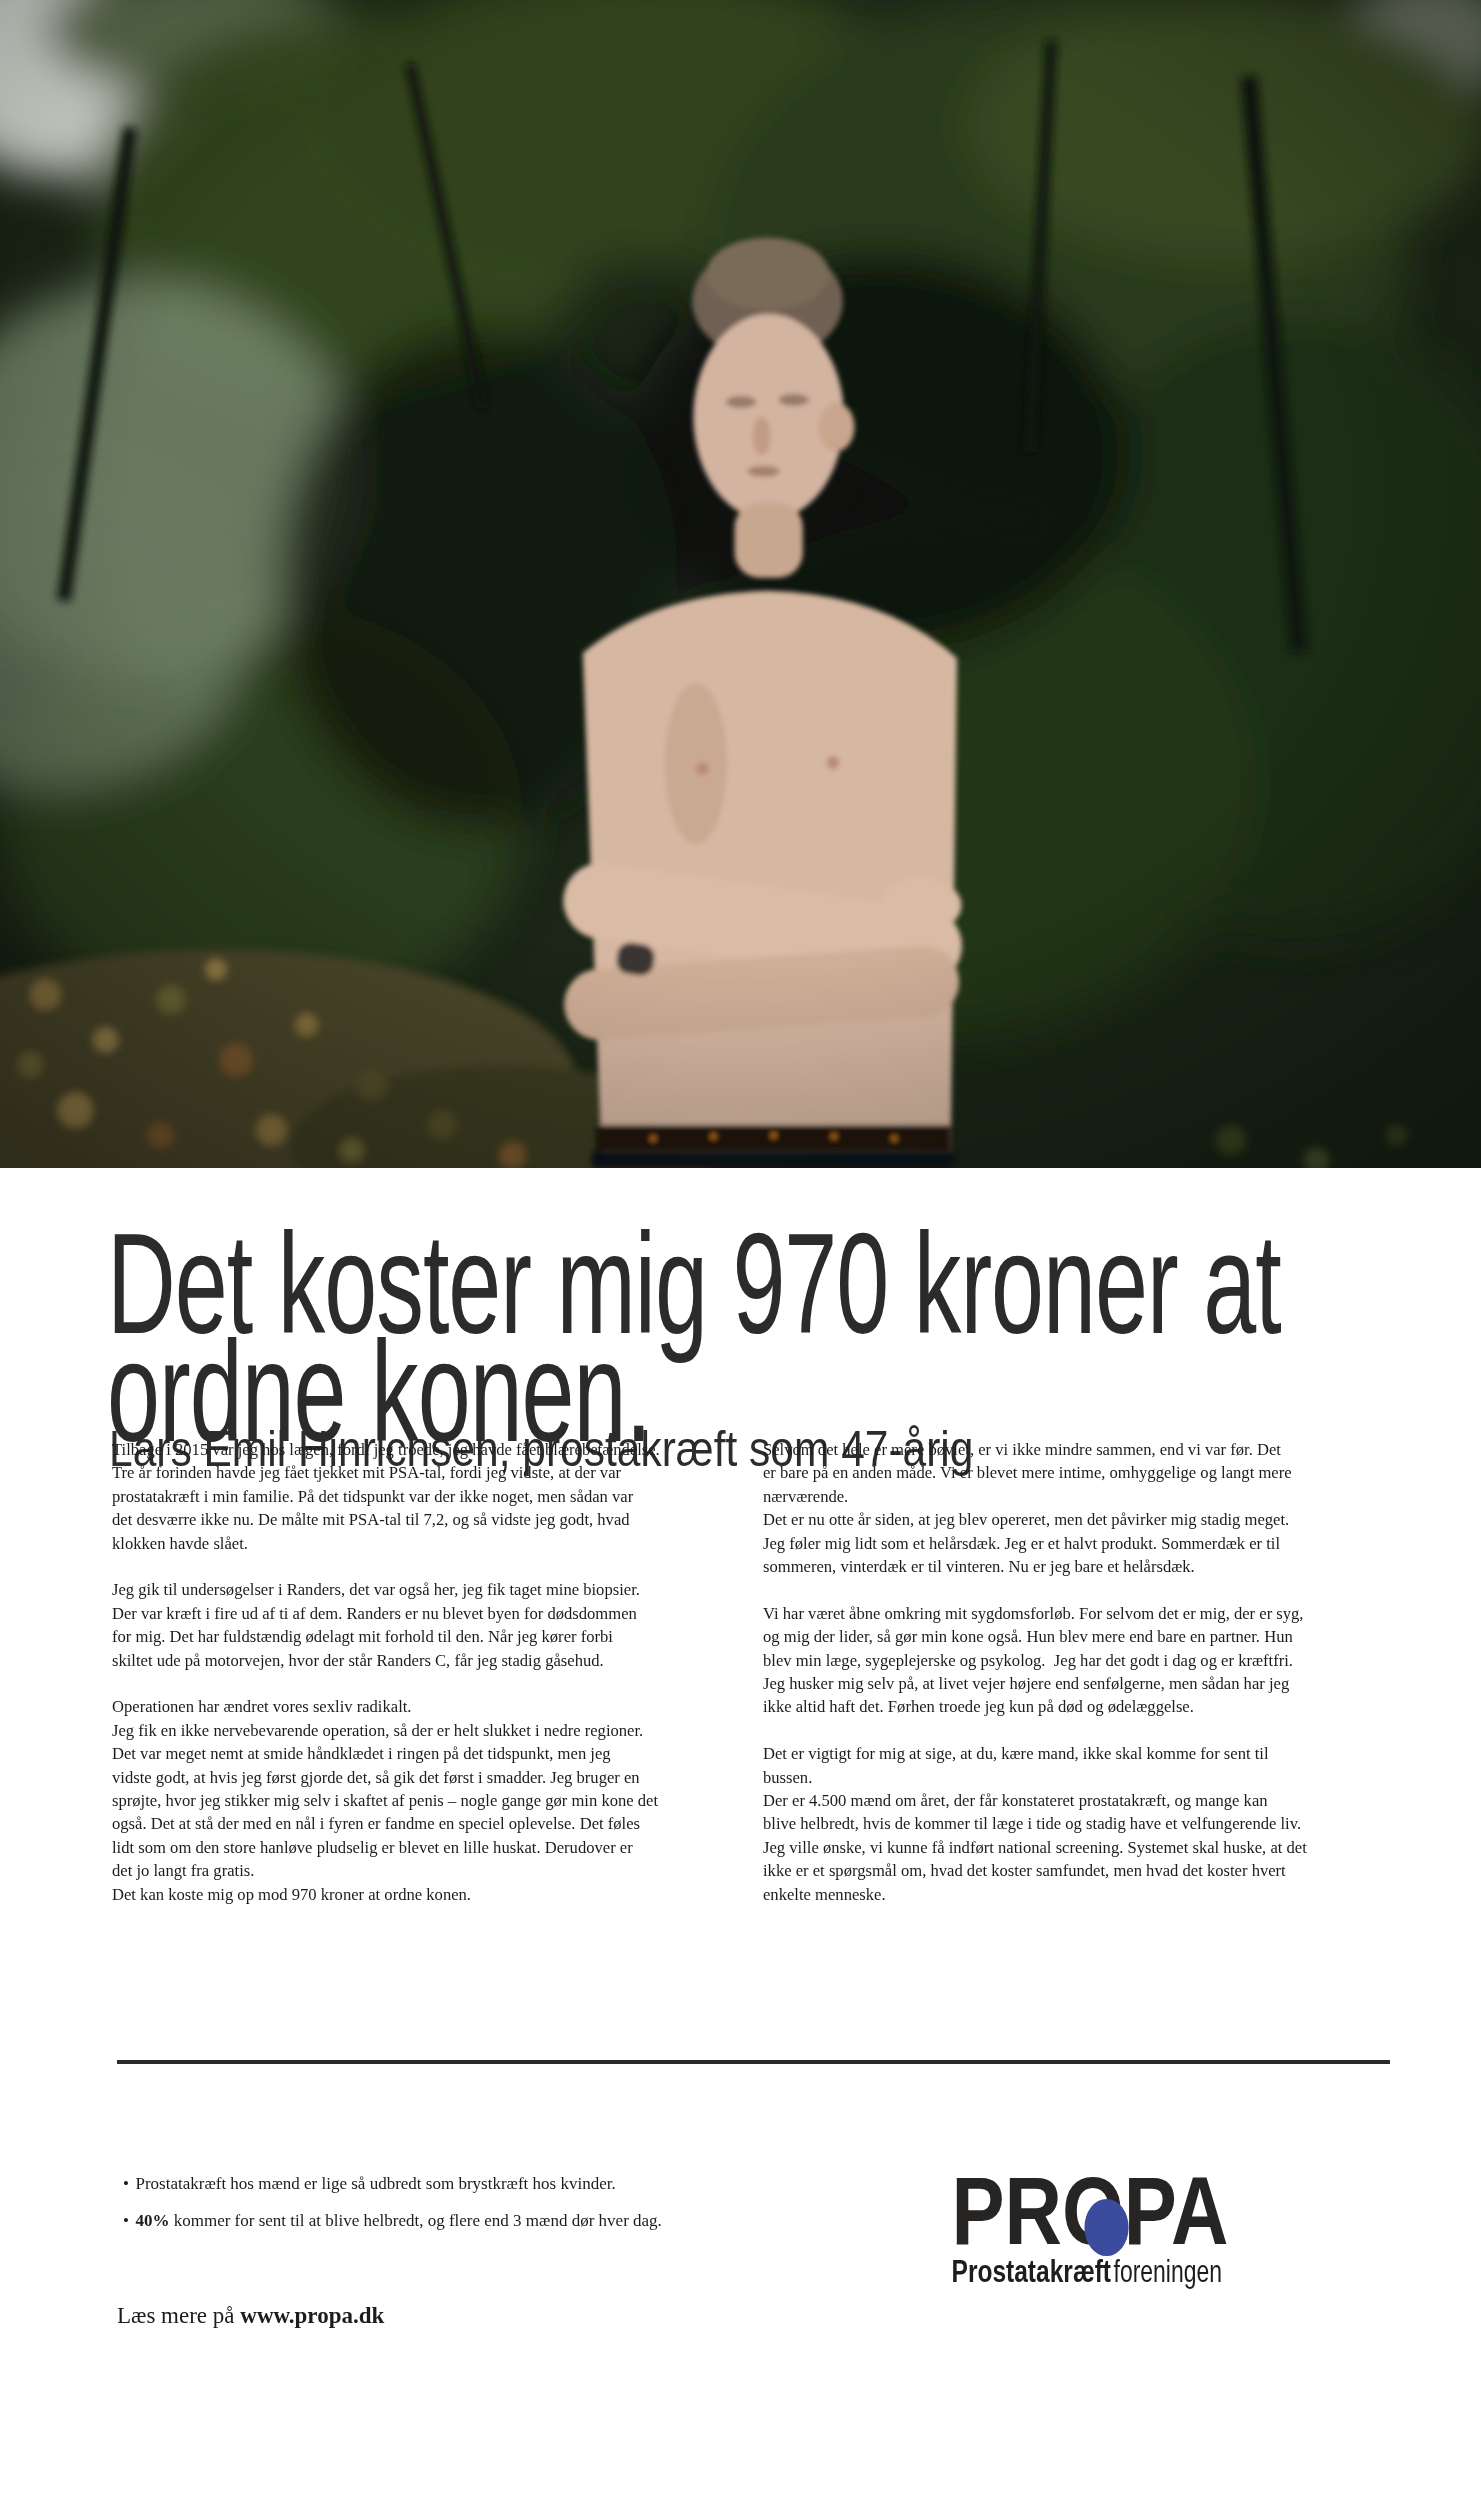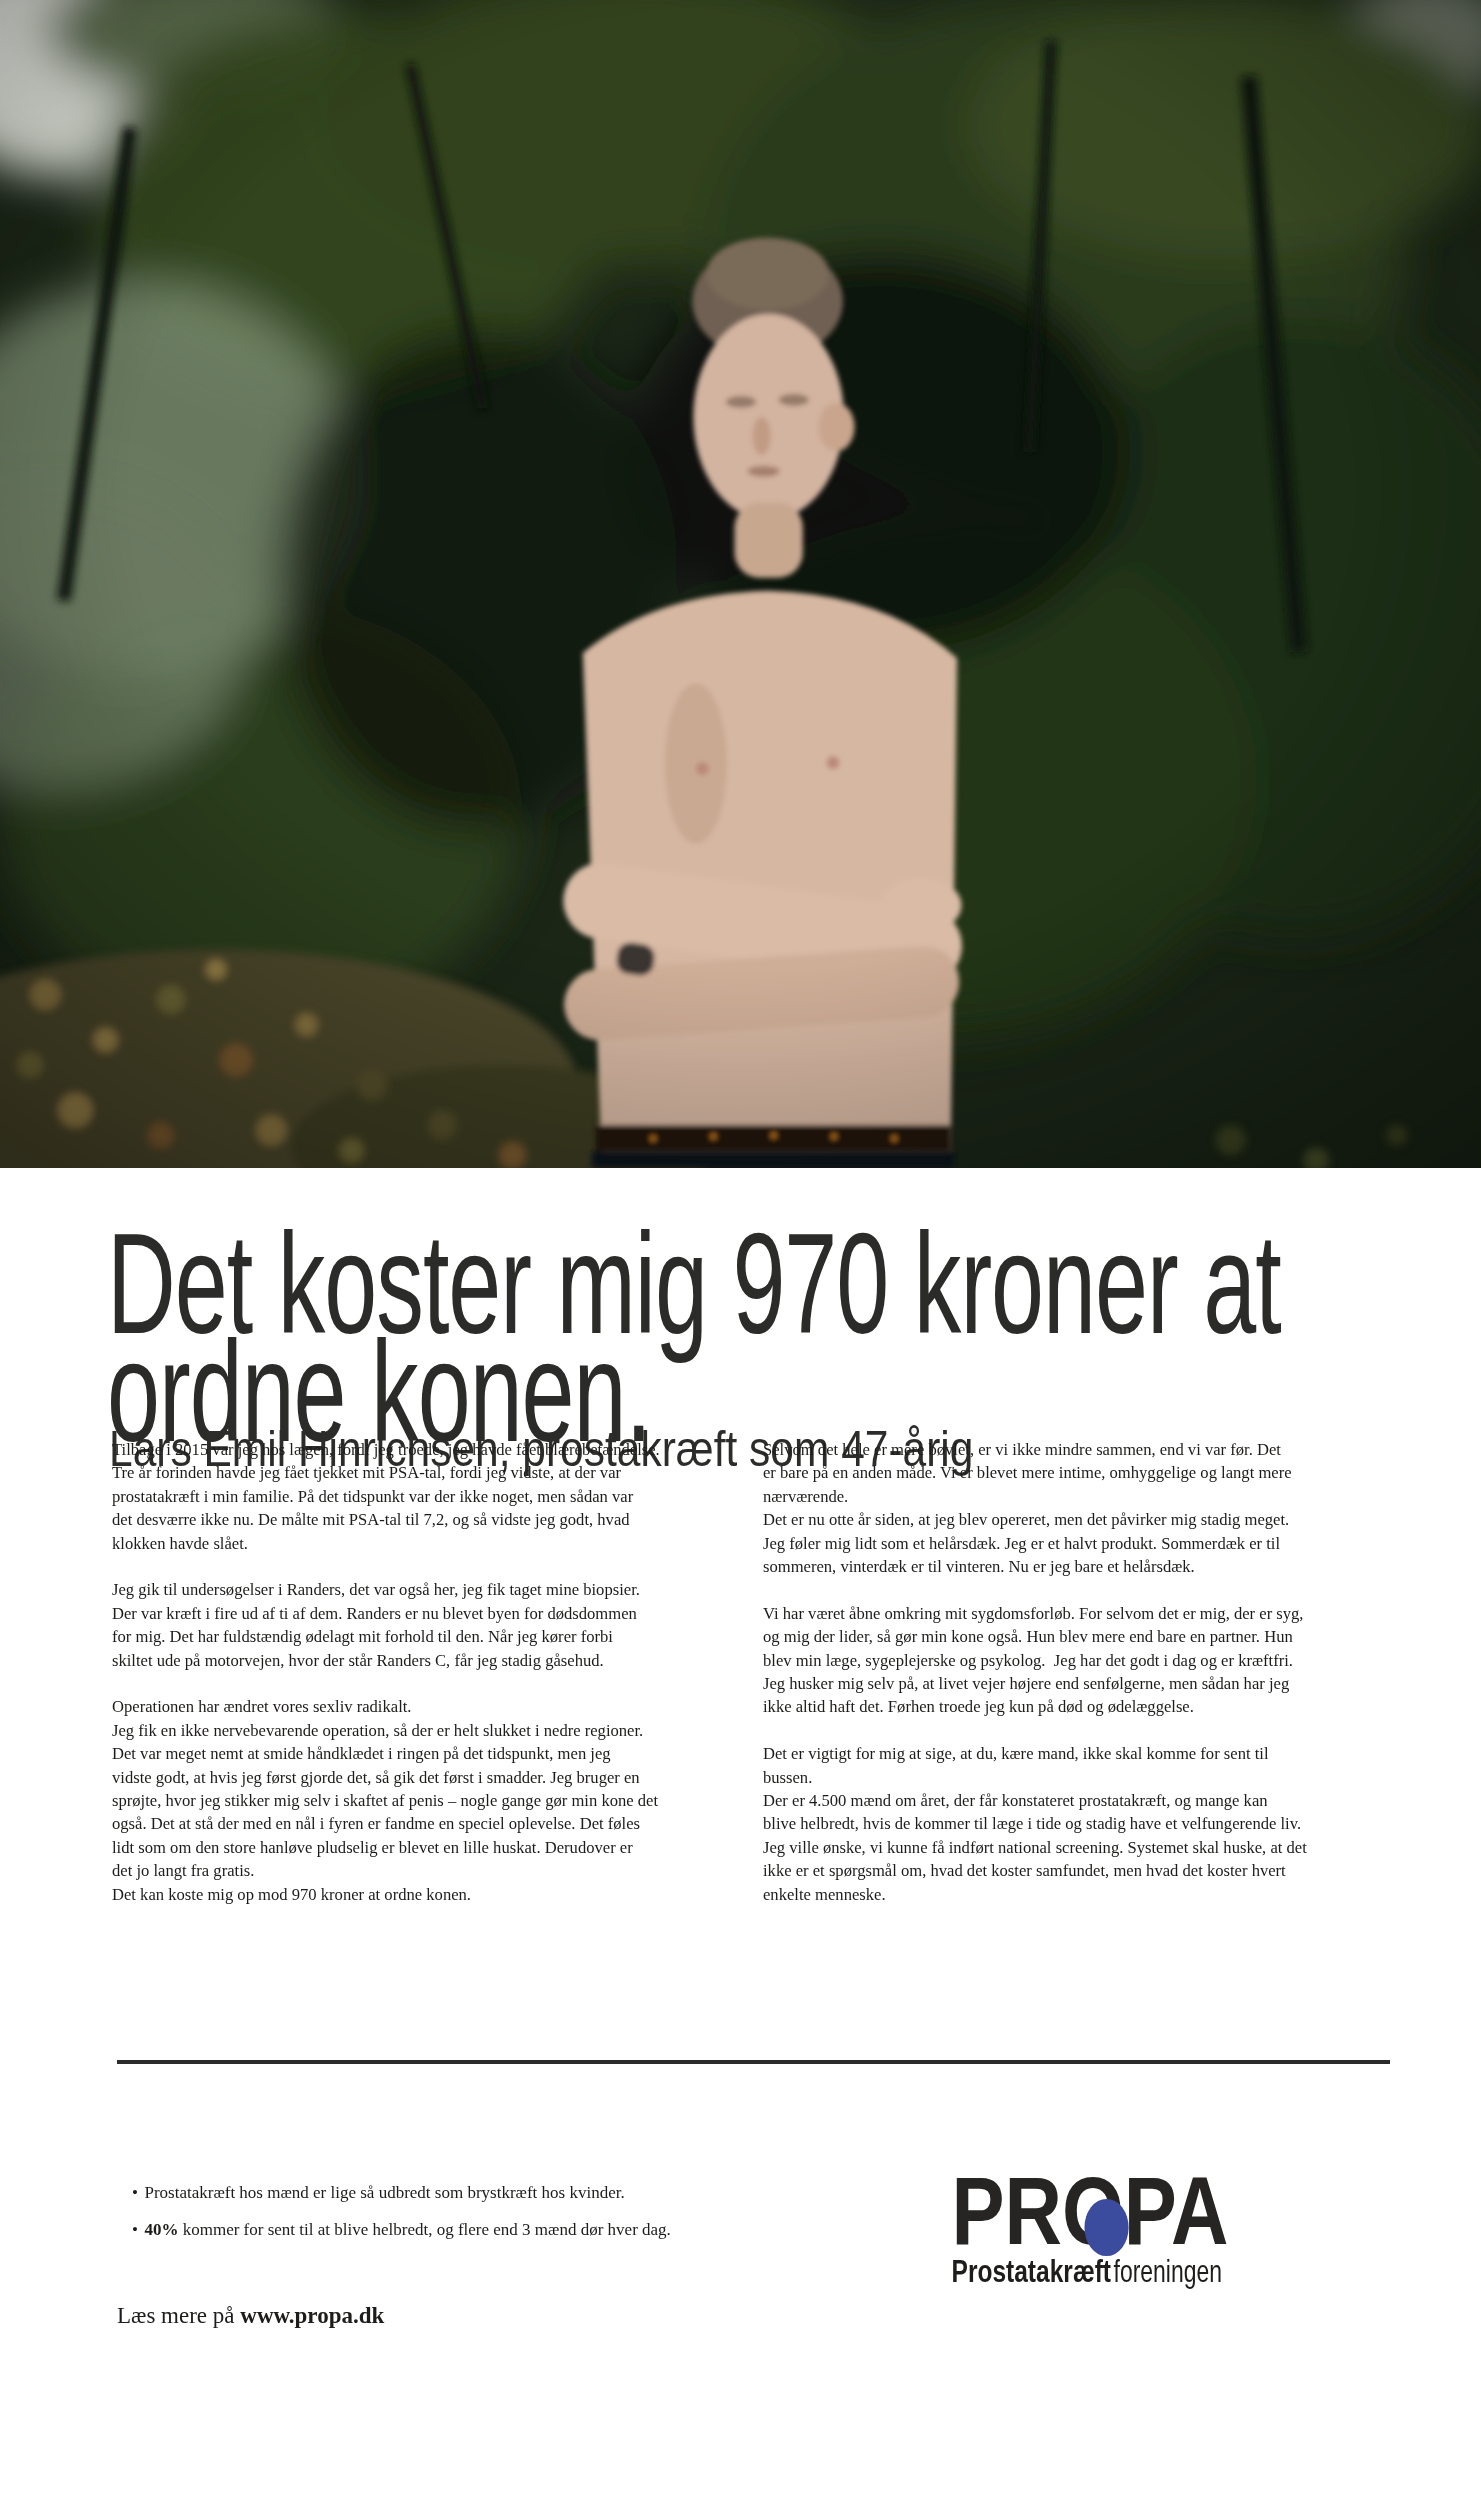--- a/index.html
+++ b/index.html
@@ -23,21 +23,21 @@
   .columns{position:absolute;left:112px;top:1438px;width:1271px;display:flex;}
   .col{font-size:16.6px;line-height:23.4px;white-space:pre;color:#1d1c1a;}
   .col-left{width:639px;margin-right:12px;}
   .col-right{width:620px;font-family:Liberation Serif, serif;}
   .para{margin:0 0 23.4px 0;}
   .para:last-child{margin-bottom:18px;}
 
   .rule{position:absolute;left:117px;top:2060px;width:1273px;height:4px;background:#2b2b2b;}
 
   .facts{position:absolute;left:117px;top:2166px;width:854px;
-    font-size:17px;line-height:23px;list-style:none;margin:15px;padding:0;}
+    font-size:17px;line-height:23px;list-style:none;margin:6px;padding:0;}
   .facts li{margin:0 0 13.6px 0;padding-left:13.6px;text-indent:-13.6px;white-space:pre;}
   .facts li::before{content:"\2022";padding-right:6.5px;}
   .facts b{font-weight:700;text-align:center;}
 
   .read-more{position:absolute;left:117px;top:2304px;font-size:23px;line-height:23px;white-space:pre;}
   .read-more b{font-weight:700;}
 
   .logo{position:absolute;left:945px;top:2161px;}
 </style>
 </head>

